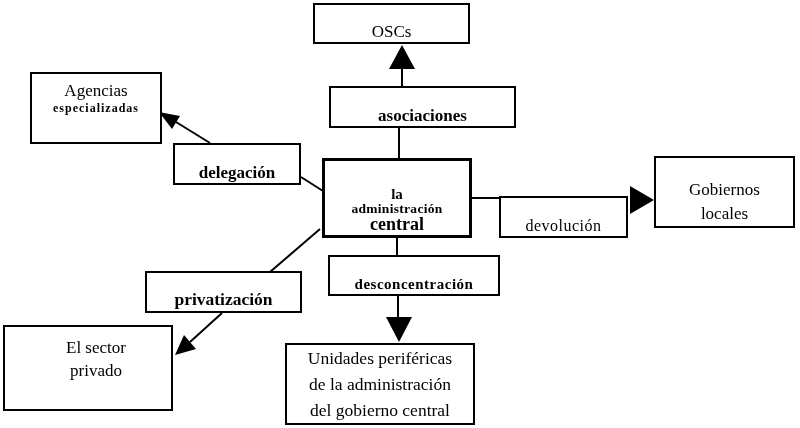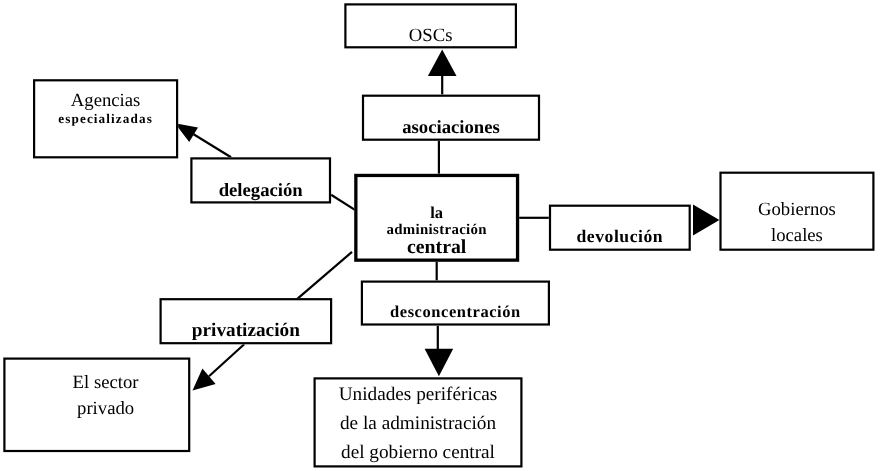--- a/index.html
+++ b/index.html
@@ -22,31 +22,31 @@
     background: #ffffff;
     border: 2px solid #000000;
     box-sizing: border-box;
     display: flex; flex-direction: column;
     align-items: center; justify-content: flex-end;
     text-align: center;
     line-height: 1.25;
     white-space: nowrap;
   }
   #oscs            { left: 313px; top: 3px;   width: 157px; height: 41px; font-size: 17px; }
-  #asociaciones    { left: 329px; top: 86px;  width: 162px; height: 42px; font-size: 17px; font-weight: bold; }
+  #asociaciones    { left: 329px; top: 86px;  width: 187px; height: 42px; font-size: 17px; font-weight: bold; }
   #agencias        { left: 30px;  top: 72px;  width: 132px; height: 72px; justify-content: flex-start; padding-top: 6px; }
   #agencias .l1    { font-size: 17px; }
   #agencias .l2    { font-size: 12px; font-weight: bold; letter-spacing: 1px; }
   #delegacion      { left: 173px; top: 143px; width: 128px; height: 42px; font-size: 17px; font-weight: bold; }
   #central         { left: 322px; top: 158px; width: 150px; height: 80px; border-width: 3px;
                      font-weight: bold; justify-content: flex-end; padding: 2px 0; }
   #central .l1     { font-size: 15px;   line-height: 1; }
   #central .l2     { font-size: 13.5px; line-height: 1; letter-spacing: 0.3px; }
   #central .l3     { font-size: 18px;   line-height: 1; }
-  #devolucion      { left: 499px; top: 186px; width: 129px; height: 42px; font-size: 16px; font-weight: bold; letter-spacing: 0.5px; }
+  #devolucion      { left: 499px; top: 196px; width: 129px; height: 42px; font-size: 16px; font-weight: normal; letter-spacing: 0.5px; }
   #gobiernos       { left: 654px; top: 156px; width: 141px; height: 72px; font-size: 17px; line-height: 24px; }
   #desconcentracion{ left: 328px; top: 255px; width: 172px; height: 41px; font-size: 15px; font-weight: bold; letter-spacing: 0.5px; }
   #privatizacion   { left: 145px; top: 271px; width: 157px; height: 42px; font-size: 17.5px; font-weight: bold; }
   #sector          { left: 3px;   top: 325px; width: 170px; height: 86px; font-size: 17px; line-height: 23px;
                      justify-content: flex-start; padding-top: 9px; padding-left: 16px; }
   #unidades        { left: 285px; top: 343px; width: 190px; height: 82px; font-size: 17.5px; line-height: 26px; }
 </style>
 </head>
 <body>
 

